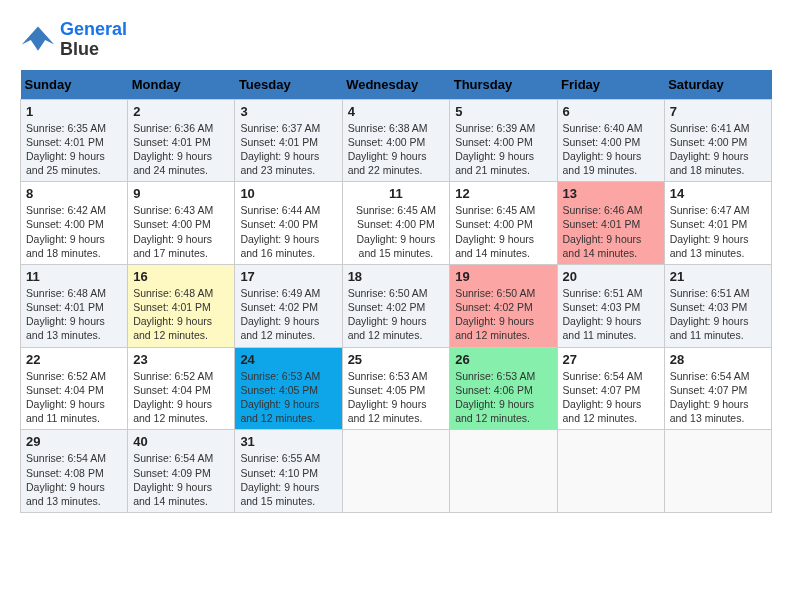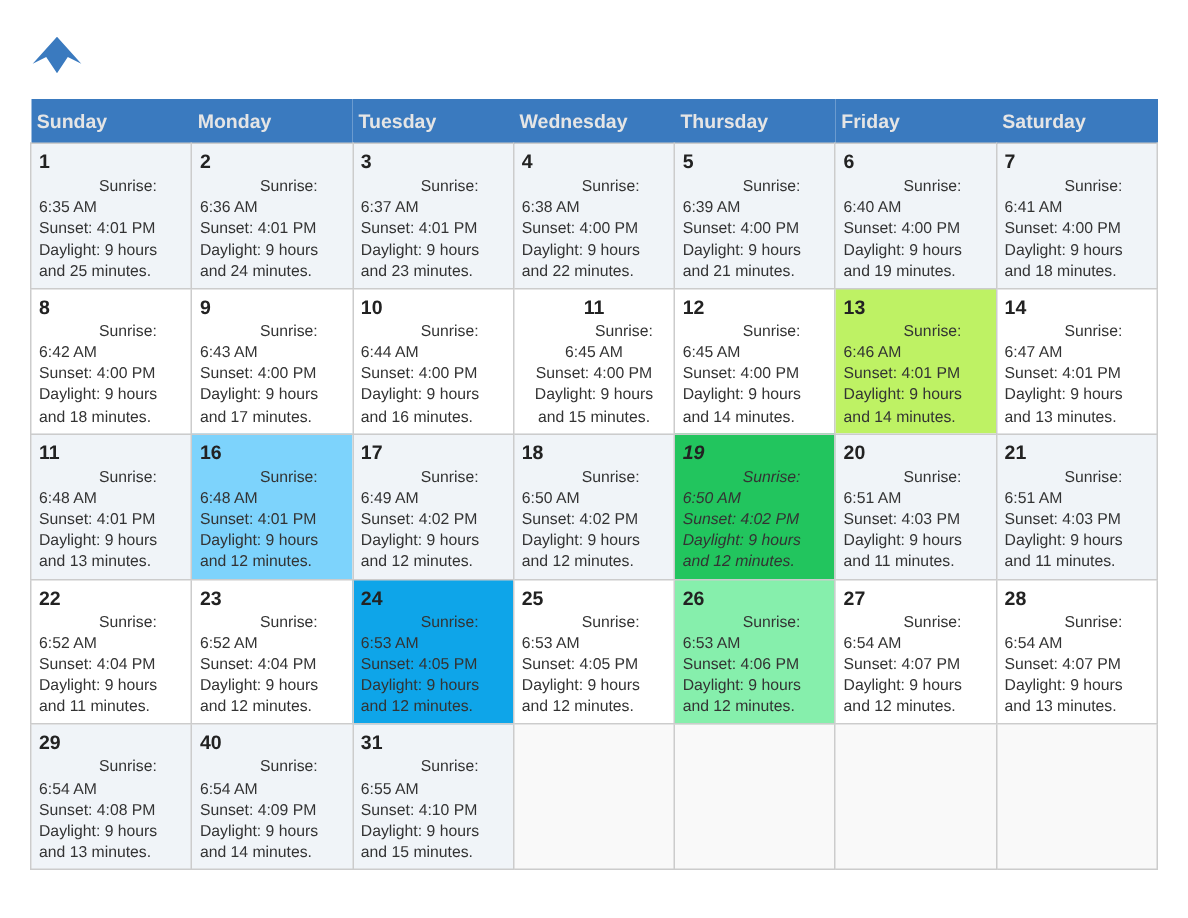--- a/index.html
+++ b/index.html
@@ -44,21 +44,21 @@
       font-size: 16px;
       color: #555;
     }
     .calendar {
       width: 100%;
       border-collapse: collapse;
       font-size: 11px;
     }
     .calendar th {
       background: #3a7abf;
-      color: #e5e5e5;
+      color: #000000;
       padding: 7px 4px;
       text-align: left;
       font-size: 13px;
       font-weight: bold;
     }
     .calendar td {
       border: 1px solid #ccc;
       vertical-align: top;
       padding: 4px 5px;
       width: 108px;
@@ -71,31 +71,33 @@
       font-weight: bold;
       font-size: 13px;
       color: #222;
       display: block;
       margin-bottom: 2px;
     }
     .day-info {
       color: #333;
       font-size: 10.5px;
       line-height: 1.35;
-      margin-left: 40px;
     }
   </style>
 </head>
 <body>
 
 <div class="header">
   <div class="logo">
     <svg class="logo-bird" viewBox="0 0 40 40">
       <polygon points="20,5 38,25 28,20 20,32 12,20 2,25" fill="#3a7abf"></polygon>
     </svg>
+    <div class="logo-text">
+      <span>General</span><br><span style="color:#333">Blue</span>
+    </div>
   </div>
   <div class="title-block">
     <div class="month-title"></div>
     <div class="location"></div>
   </div>
 </div>
 
 <table class="calendar">
   <thead>
     <tr id="header-row">
@@ -129,35 +131,35 @@
         <td style="background: rgb(255, 255, 255);"><span class="day-num">8</span>
         <span class="day-info">Sunrise: 6:42 AM<br>Sunset: 4:00 PM<br>Daylight: 9 hours and 18 minutes.</span></td>
         <td style="background: rgb(255, 255, 255);"><span class="day-num">9</span>
         <span class="day-info">Sunrise: 6:43 AM<br>Sunset: 4:00 PM<br>Daylight: 9 hours and 17 minutes.</span></td>
         <td style="background: rgb(255, 255, 255);"><span class="day-num">10</span>
         <span class="day-info">Sunrise: 6:44 AM<br>Sunset: 4:00 PM<br>Daylight: 9 hours and 16 minutes.</span></td>
         <td style="background: rgb(255, 255, 255); text-align: center;"><span class="day-num">11</span>
         <span class="day-info">Sunrise: 6:45 AM<br>Sunset: 4:00 PM<br>Daylight: 9 hours and 15 minutes.</span></td>
         <td style="background: rgb(255, 255, 255);"><span class="day-num">12</span>
         <span class="day-info">Sunrise: 6:45 AM<br>Sunset: 4:00 PM<br>Daylight: 9 hours and 14 minutes.</span></td>
-        <td style="background: #bef264;"><span class="day-num">13</span>
+        <td style="background: #fca5a5;"><span class="day-num">13</span>
         <span class="day-info">Sunrise: 6:46 AM<br>Sunset: 4:01 PM<br>Daylight: 9 hours and 14 minutes.</span></td>
         <td style="background: rgb(255, 255, 255);"><span class="day-num">14</span>
         <span class="day-info">Sunrise: 6:47 AM<br>Sunset: 4:01 PM<br>Daylight: 9 hours and 13 minutes.</span></td>
       </tr>
       <tr>
         <td style="background: rgb(240, 244, 248);"><span class="day-num">11</span>
         <span class="day-info">Sunrise: 6:48 AM<br>Sunset: 4:01 PM<br>Daylight: 9 hours and 13 minutes.</span></td>
-        <td style="background: #7dd3fc;"><span class="day-num">16</span>
+        <td style="background: #fef9c3;"><span class="day-num">16</span>
         <span class="day-info">Sunrise: 6:48 AM<br>Sunset: 4:01 PM<br>Daylight: 9 hours and 12 minutes.</span></td>
         <td style="background: rgb(240, 244, 248);"><span class="day-num">17</span>
         <span class="day-info">Sunrise: 6:49 AM<br>Sunset: 4:02 PM<br>Daylight: 9 hours and 12 minutes.</span></td>
         <td style="background: rgb(240, 244, 248);"><span class="day-num">18</span>
         <span class="day-info">Sunrise: 6:50 AM<br>Sunset: 4:02 PM<br>Daylight: 9 hours and 12 minutes.</span></td>
-        <td style="background: #22c55e; font-style: italic;"><span class="day-num">19</span>
+        <td style="background: #fca5a5;"><span class="day-num">19</span>
         <span class="day-info">Sunrise: 6:50 AM<br>Sunset: 4:02 PM<br>Daylight: 9 hours and 12 minutes.</span></td>
         <td style="background: rgb(240, 244, 248);"><span class="day-num">20</span>
         <span class="day-info">Sunrise: 6:51 AM<br>Sunset: 4:03 PM<br>Daylight: 9 hours and 11 minutes.</span></td>
         <td style="background: rgb(240, 244, 248);"><span class="day-num">21</span>
         <span class="day-info">Sunrise: 6:51 AM<br>Sunset: 4:03 PM<br>Daylight: 9 hours and 11 minutes.</span></td>
       </tr>
       <tr>
         <td style="background: rgb(255, 255, 255);"><span class="day-num">22</span>
         <span class="day-info">Sunrise: 6:52 AM<br>Sunset: 4:04 PM<br>Daylight: 9 hours and 11 minutes.</span></td>
         <td style="background: rgb(255, 255, 255);"><span class="day-num">23</span>

